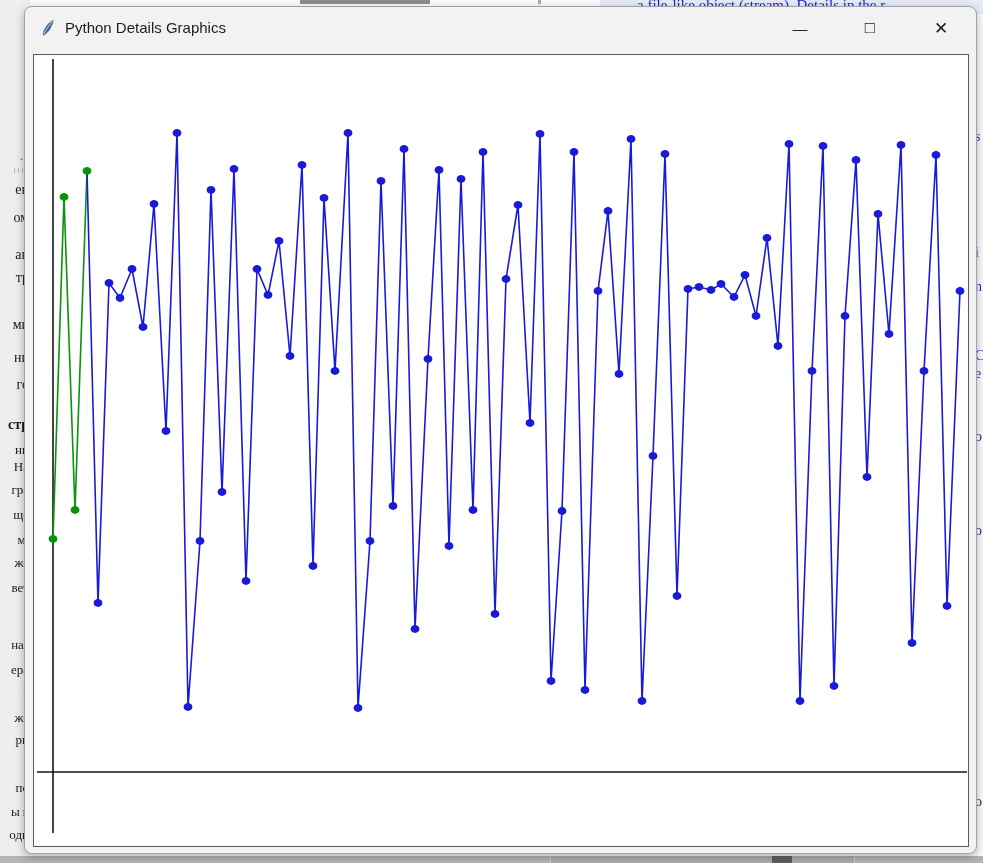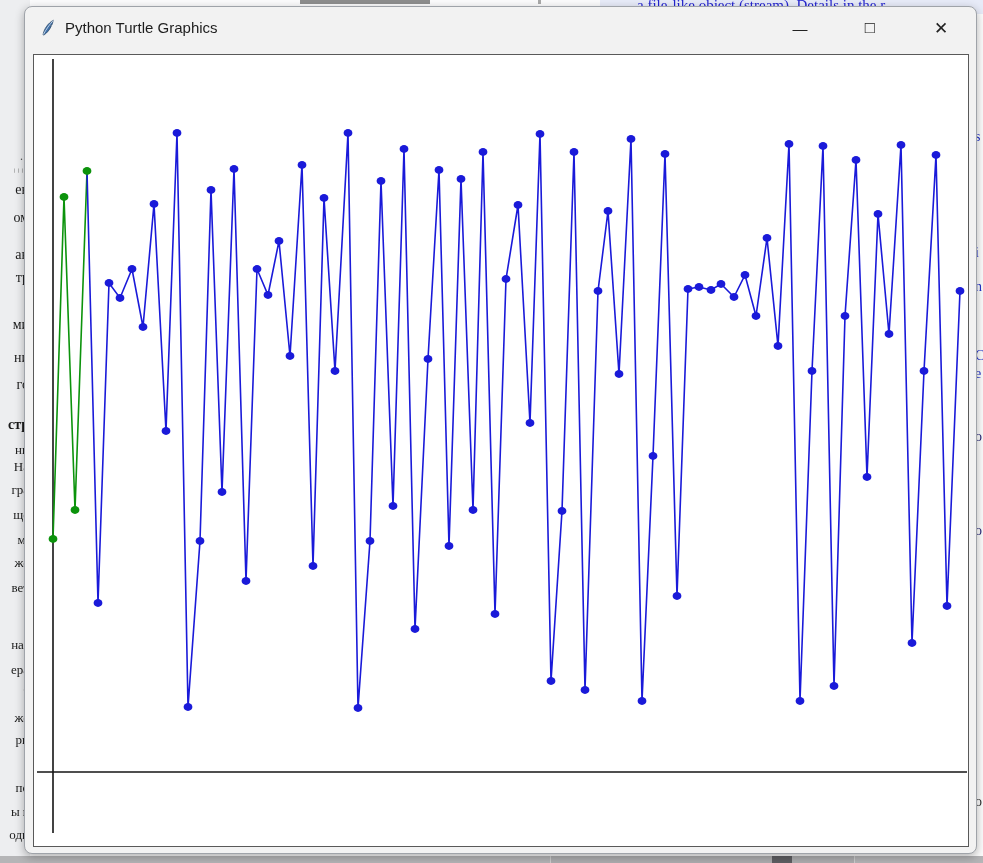--- a/index.html
+++ b/index.html
@@ -104,21 +104,21 @@
 
   <div class="titlebar">
     <span class="title-logo">
       <svg width="18" height="18" viewBox="0 0 18 18">
         <path d="M4 16 C5 10, 9 4, 14.5 1.2 C13.5 3.2, 13.8 4.2, 12.6 6.4
                  C11.8 5.9, 11.2 6.0, 10.9 6.6 C11.5 6.9, 12.0 7.0, 12.1 7.4
                  C10.8 10.2, 8.5 13.6, 5.2 15.8 Z" fill="#3f6fa8" stroke="#24415f" stroke-width="0.7"></path>
         <path d="M14.5 1.2 C10.5 5.5, 7 10.5, 4.3 15.6" stroke="#dce8f5" stroke-width="0.8" fill="none"></path>
       </svg>
     </span>
-    <span class="title-text">Python Turtle Graphics</span>
+    <span class="title-text">Python Details Graphics</span>
     <span class="win-btn btn-min">—</span>
     <span class="win-btn btn-max">□</span>
     <span class="win-btn btn-close">✕</span>
   </div>
 
   <div class="tk-canvas">
 
     <svg id="plot" width="934" height="791" viewBox="33 54 934 791">
         <line x1="52" y1="58" x2="52" y2="832" stroke="#141414" stroke-width="1.6"></line>
         <line x1="36" y1="771" x2="966" y2="771" stroke="#141414" stroke-width="1.3"></line>

